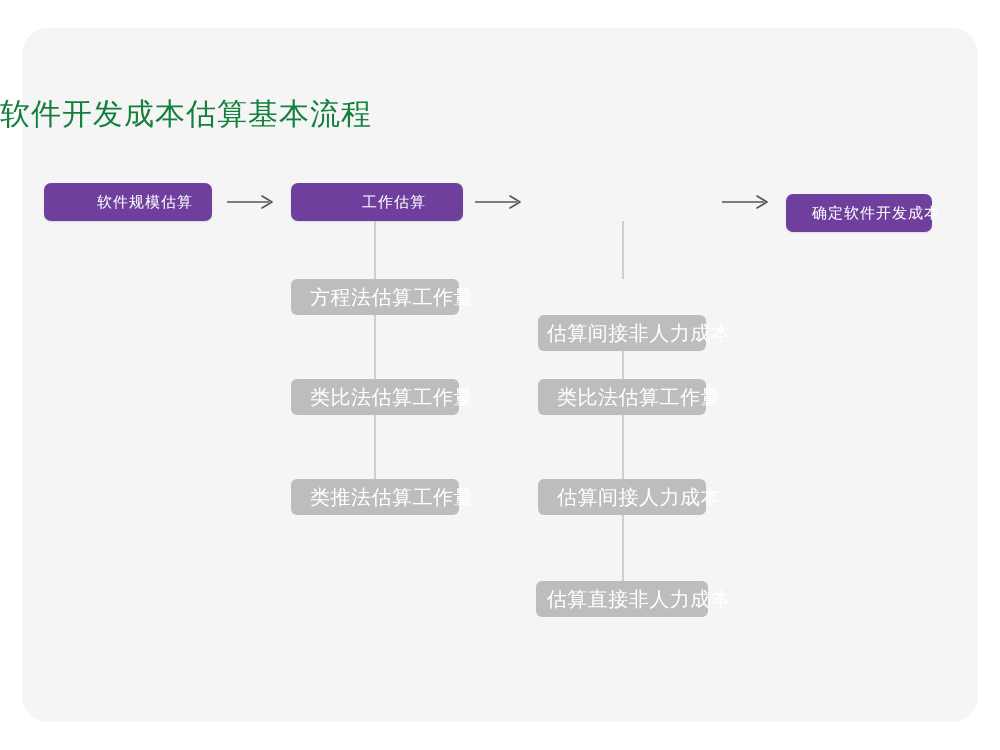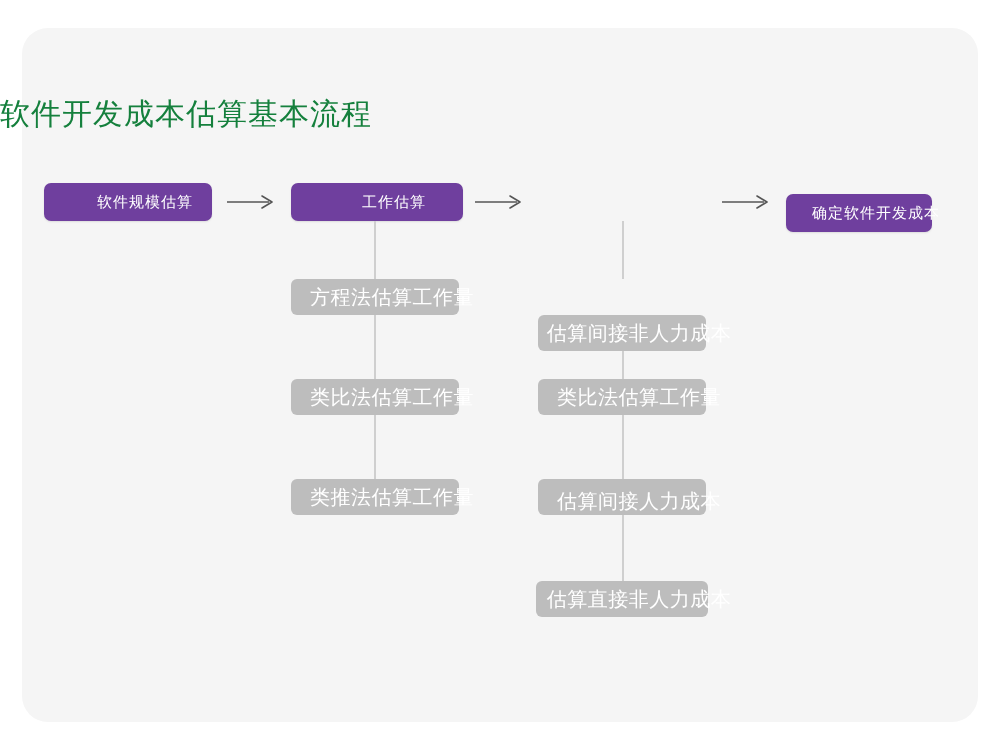--- a/index.html
+++ b/index.html
@@ -153,21 +153,21 @@
   </div>
 
   <div class="node secondary" style="left:538px; top:279px; width:168px;margin-top:36px;">
     <span>估算间接非人力成本</span>
   </div>
 
   <div class="node secondary" style="left:538px; top:379px; width:168px;">
     <span>类比法估算工作量</span>
   </div>
 
-  <div class="node secondary" style="left:538px; top:479px; width:168px;align-items:flex-end;">
+  <div class="node secondary" style="left:538px; top:479px; width:168px;">
     <span>估算间接人力成本</span>
   </div>
 
   <div class="node secondary" style="left:536px; top:581px; width:172px;align-items:center;">
     <span>估算直接非人力成本</span>
   </div>
 
 </div>
 
 </body></html>

